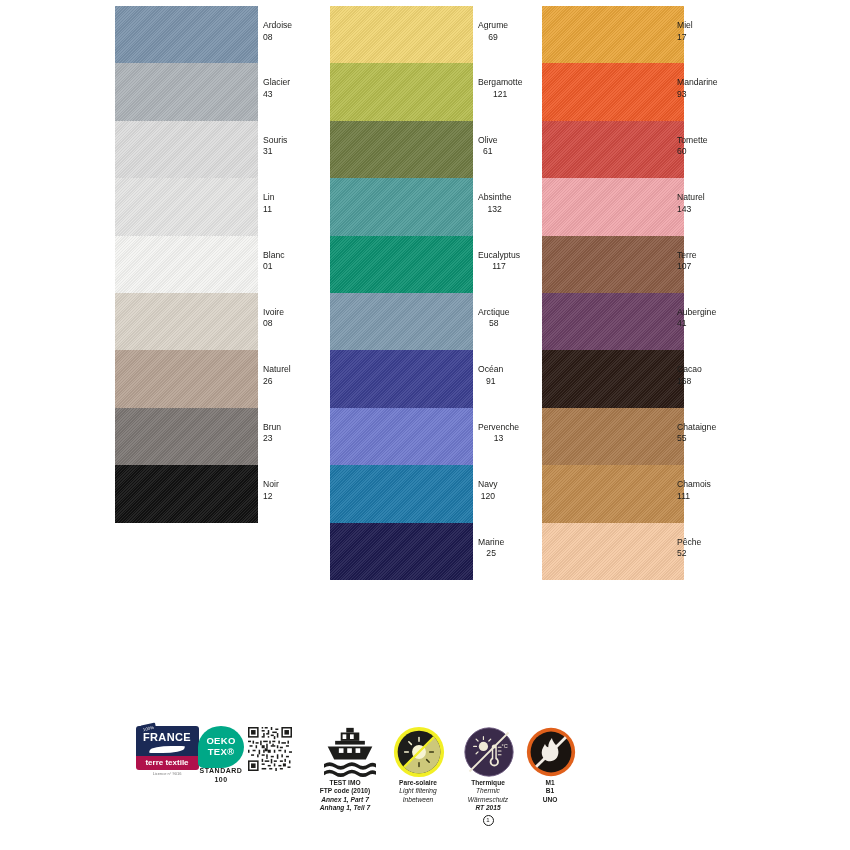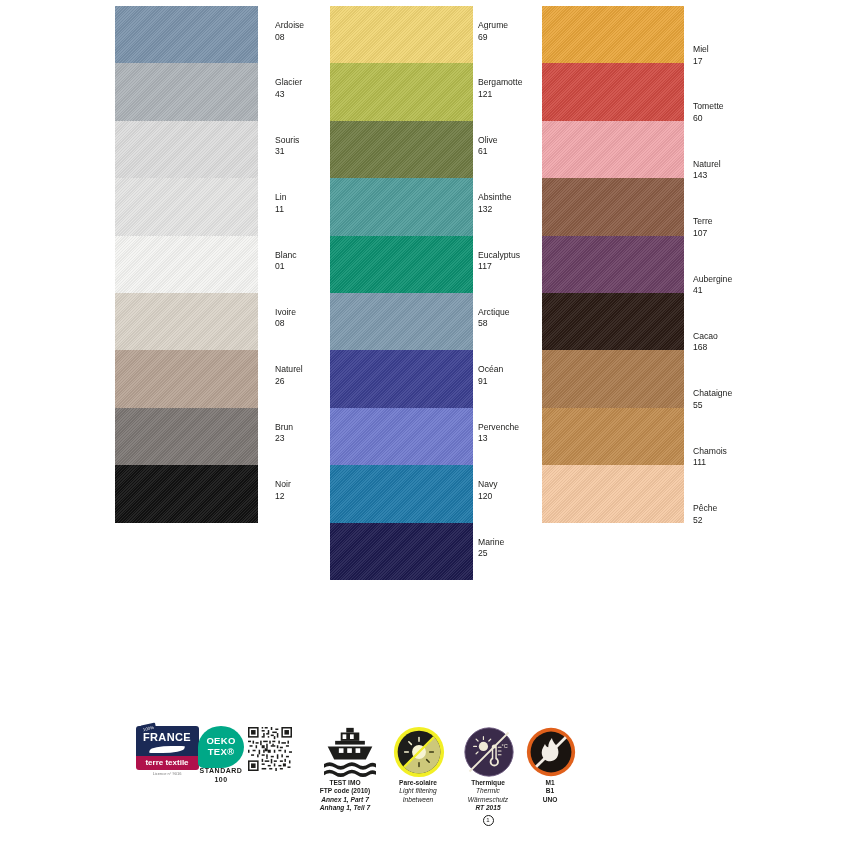--- a/index.html
+++ b/index.html
@@ -15,21 +15,21 @@
   #swatch-board{
     position:absolute;
     left:0; top:0; width:850px; height:660px;
   }
   .swatch-column{
     position:absolute;
     top:6px;
     width:230px;
   }
   .swatch-column[data-col="0"]{ left:115px; }
-  .swatch-column[data-col="1"]{ left:330px; }
+  .swatch-column[data-col="1"]{ left:330px;text-align:center; }
   .swatch-column[data-col="2"]{ left:542px; }
 
   .swatch-row{
     position:relative;
     height:57.4px;
     display:block;
   }
   .swatch-chip{
     position:absolute;
     left:0; top:0;
@@ -55,23 +55,23 @@
   }
 
   .swatch-caption{
     position:absolute;
     top:14px;
     font-size:8.6px;
     line-height:11.5px;
     color:#1d1d1b;
     white-space:nowrap;
   }
-  .swatch-column[data-col="0"] .swatch-caption{ left:160px; }
+  .swatch-column[data-col="0"] .swatch-caption{ left:148px; }
   .swatch-column[data-col="1"] .swatch-caption{ left:148px; }
-  .swatch-column[data-col="2"] .swatch-caption{ left:151px;margin-top:24px; }
+  .swatch-column[data-col="2"] .swatch-caption{ left:135px; }
 
   .swatch-name{ display:block; }
   .swatch-code{ display:block; }
 
   
   #cert-strip{
     position:absolute;
     left:0; top:726px;
     width:850px; height:124px;
   }
@@ -312,20 +312,27 @@
         </div>
       </div>
     </div>
 
   <div class="swatch-column" data-col="2">
       <div class="swatch-row">
         <div class="swatch-chip" title="Miel" style="background: rgb(232, 165, 58);"></div>
         <div class="swatch-caption">
           <span class="swatch-name">Miel</span>
           <span class="swatch-code">17</span>
+        </div>
+      </div>
+      <div class="swatch-row">
+        <div class="swatch-chip" title="Mandarine" style="background: rgb(239, 91, 41);"></div>
+        <div class="swatch-caption">
+          <span class="swatch-name">Mandarine</span>
+          <span class="swatch-code">93</span>
         </div>
       </div>
       <div class="swatch-row">
         <div class="swatch-chip" title="Tomette" style="background: rgb(207, 74, 66);"></div>
         <div class="swatch-caption">
           <span class="swatch-name">Tomette</span>
           <span class="swatch-code">60</span>
         </div>
       </div>
       <div class="swatch-row">

